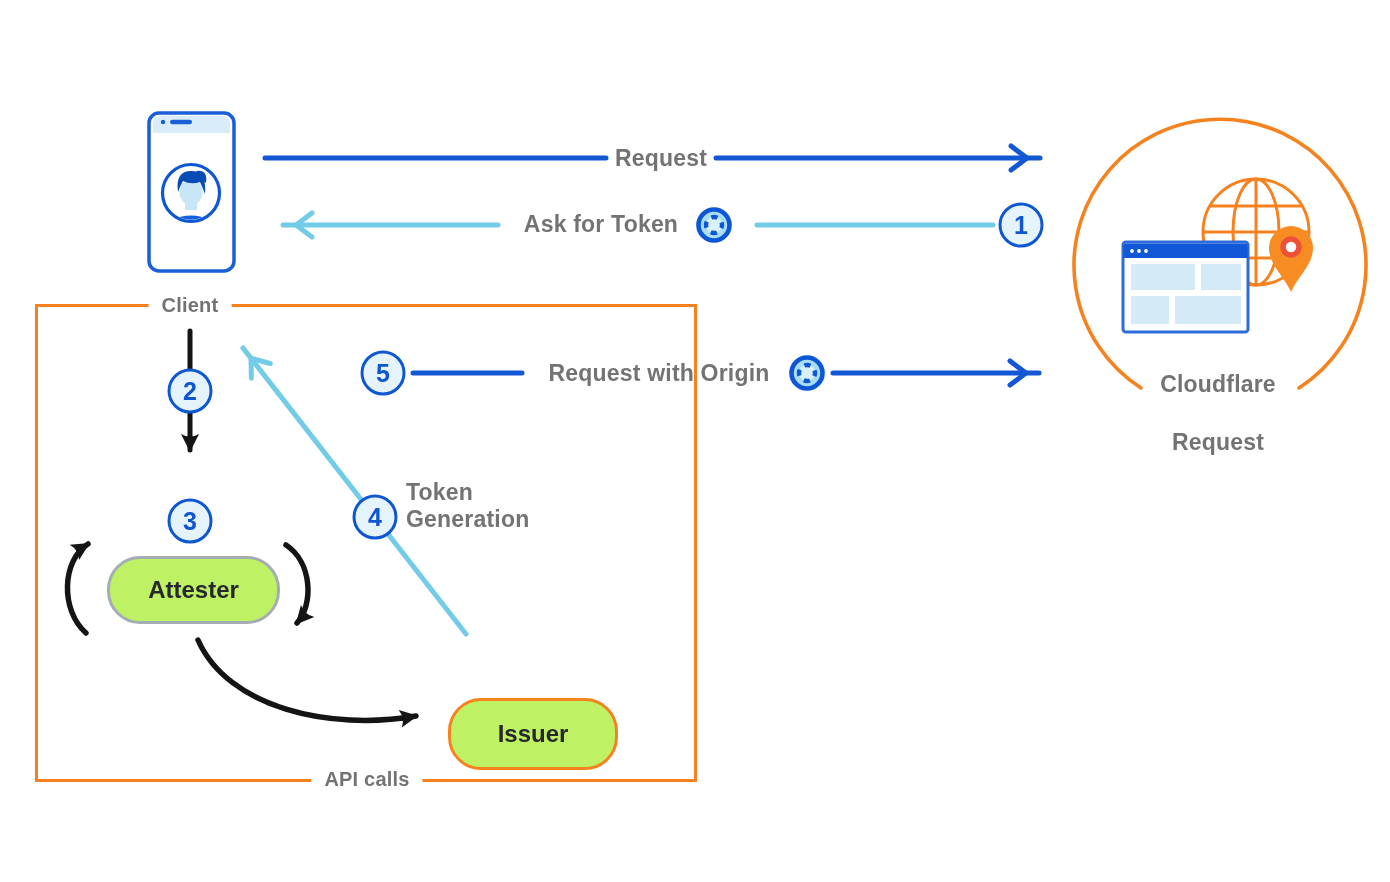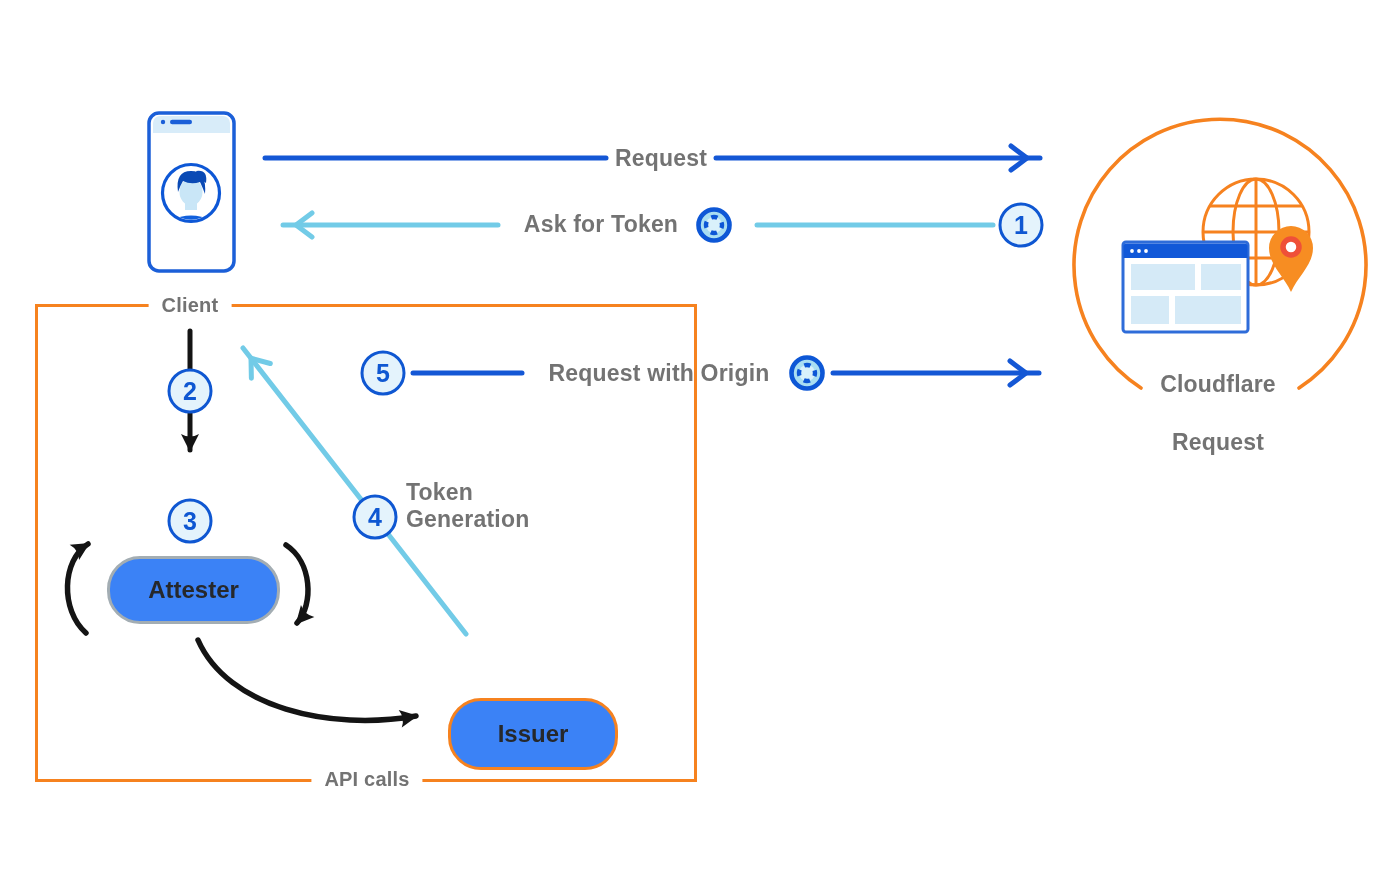--- a/index.html
+++ b/index.html
@@ -19,21 +19,21 @@
   .on-border{background:#fff;padding:0 13px;font-size:20px;}
   .two-line{white-space:pre-line;text-align:center;line-height:29px;}
   .tg{transform:none;text-align:left;line-height:27px;}
   .num{
     position:absolute;width:39px;height:39px;border-radius:50%;
     background:#e4f3fc;border:3.5px solid #0f57d2;color:#0f57d2;
     font-weight:bold;font-size:25px;display:flex;align-items:center;justify-content:center;
     transform:translate(-50%,-50%);
   }
   .pill{
-    position:absolute;background:#3b82f6;border-radius:33px;
+    position:absolute;background:#bef264;border-radius:33px;
     display:flex;align-items:center;justify-content:center;
     font-weight:bold;font-size:24px;color:#26282b;
   }
   .pill-attester{left:107px;top:556px;width:167px;height:62px;border:3px solid #a3adb3;}
   .pill-issuer{left:448px;top:654px;width:164px;height:66px;border:3.5px solid #f6821f;margin-top:44px;}
   .tok{position:absolute;width:38px;height:38px;transform:translate(-50%,-50%);}
 </style>
 </head>
 <body>
 

